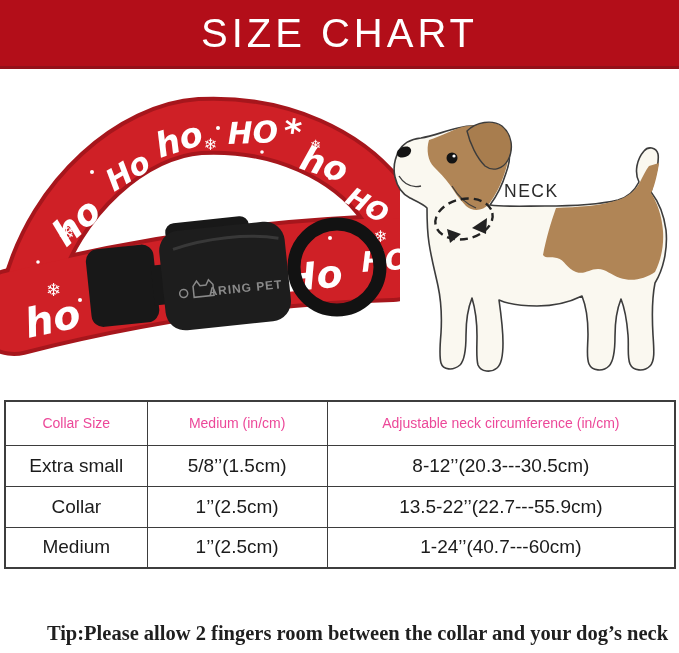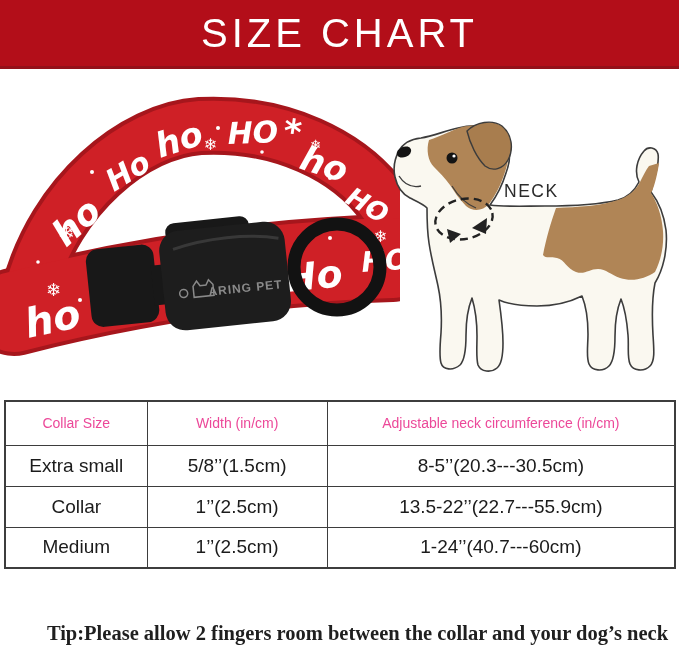--- a/index.html
+++ b/index.html
@@ -163,29 +163,29 @@
   <div class="table-wrap">
     <table class="size">
       <colgroup>
         <col class="col-size">
           <col class="col-width">
           <col class="col-neck">
       </colgroup>
       <thead>
         <tr>
           <th>Collar Size</th>
-          <th>Width (in/cm)</th>
+          <th>Medium (in/cm)</th>
           <th>Adjustable neck circumference (in/cm)</th>
         </tr>
       </thead>
       <tbody>
         <tr>
           <td>Extra small</td>
           <td>5/8’’(1.5cm)</td>
-          <td>8-5’’(20.3---30.5cm)</td>
+          <td>8-12’’(20.3---30.5cm)</td>
         </tr>
         <tr>
           <td>Collar</td>
           <td>1’’(2.5cm)</td>
           <td>13.5-22’’(22.7---55.9cm)</td>
         </tr>
         <tr>
           <td>Medium</td>
           <td>1’’(2.5cm)</td>
           <td>1-24’’(40.7---60cm)</td>

